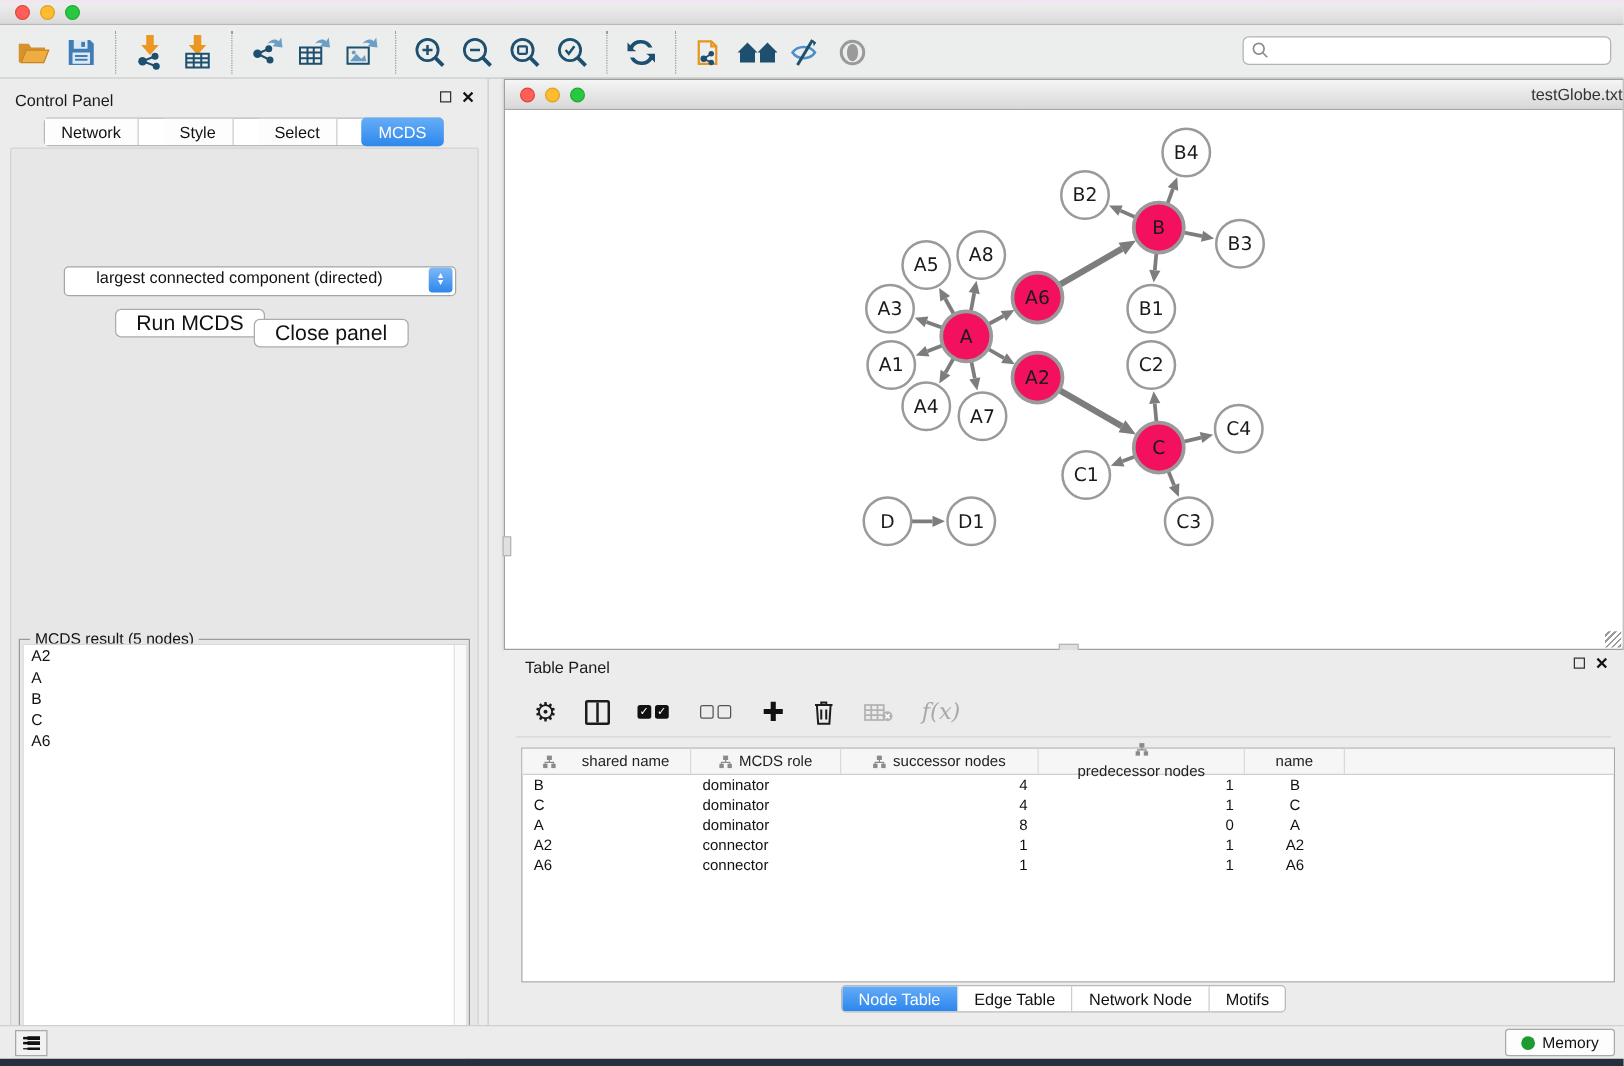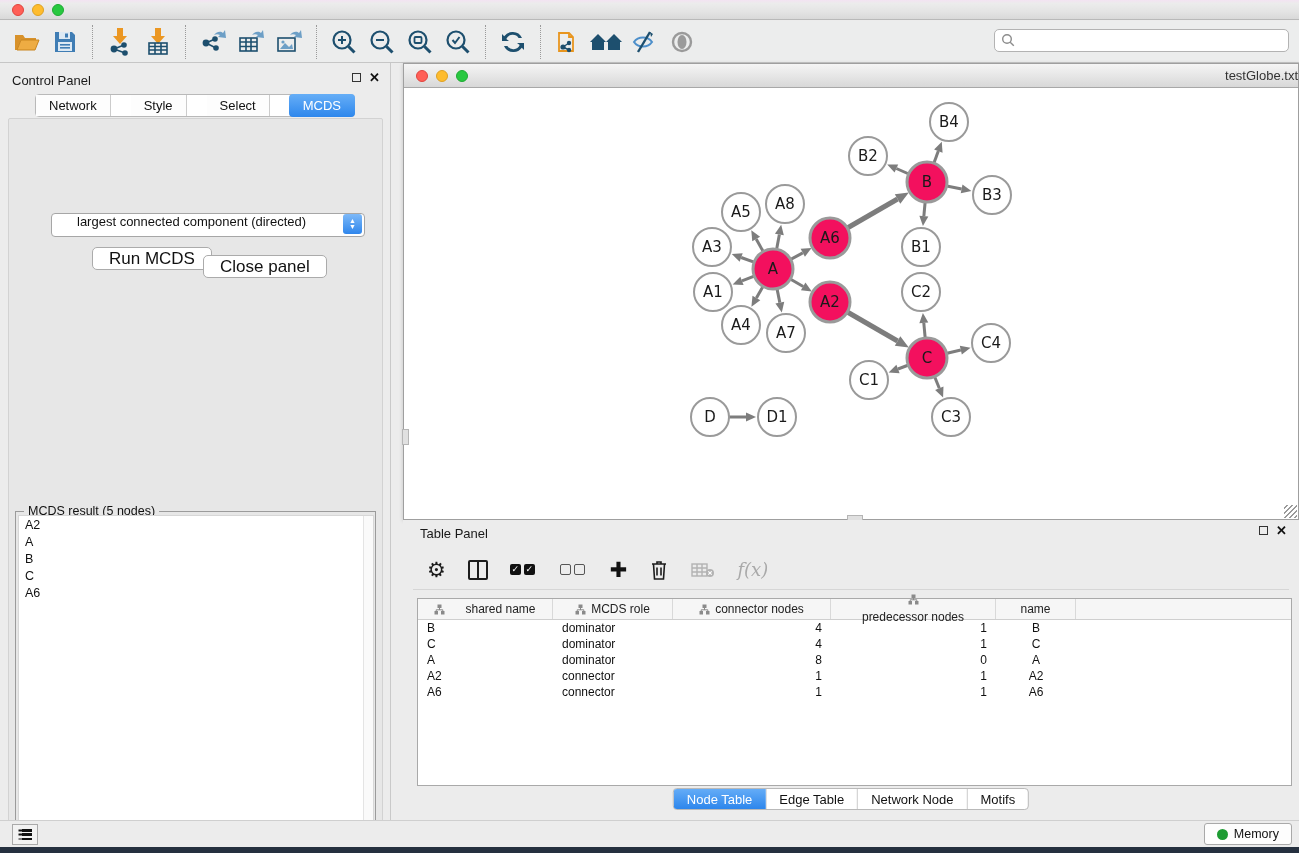--- a/index.html
+++ b/index.html
@@ -513,21 +513,21 @@
           </svg>
           <span>MCDS role</span>
         </div>
         <div class="nt-hcell col2">
           <svg width="11" height="11" class="hdr-icon">
             <rect x="3.5" y="0.5" width="4" height="3.5" fill="#8a8a8a"></rect>
             <rect x="0.5" y="7" width="3.5" height="3.5" fill="#8a8a8a"></rect>
             <rect x="7" y="7" width="3.5" height="3.5" fill="#8a8a8a"></rect>
             <path d="M5.5 4v2M2.2 7V5.8h6.6V7" stroke="#8a8a8a" fill="none"></path>
           </svg>
-          <span>connector nodes</span>
+          <span>successor nodes</span>
         </div>
         <div class="nt-hcell col3">
           <svg width="11" height="11" class="hdr-icon">
             <rect x="3.5" y="0.5" width="4" height="3.5" fill="#8a8a8a"></rect>
             <rect x="0.5" y="7" width="3.5" height="3.5" fill="#8a8a8a"></rect>
             <rect x="7" y="7" width="3.5" height="3.5" fill="#8a8a8a"></rect>
             <path d="M5.5 4v2M2.2 7V5.8h6.6V7" stroke="#8a8a8a" fill="none"></path>
           </svg>
           <span>predecessor nodes</span>
         </div>

